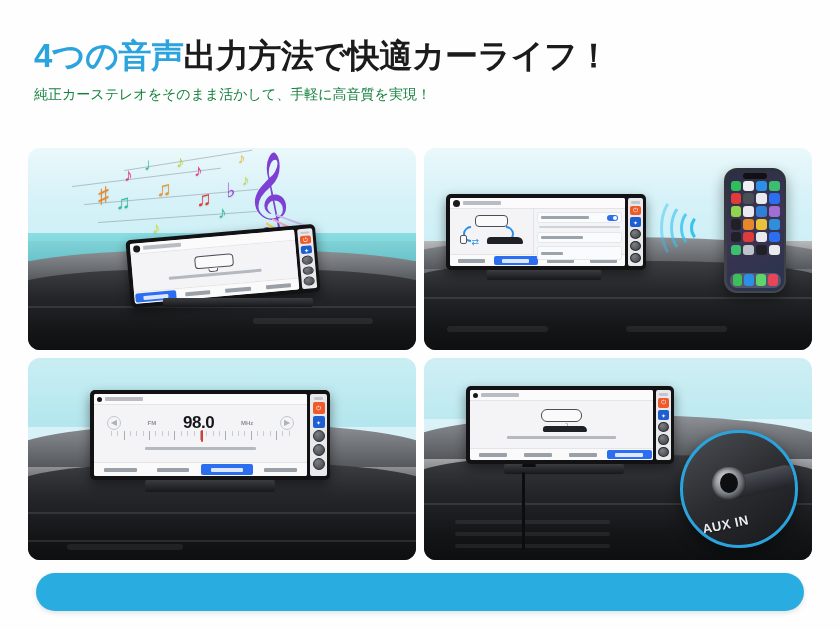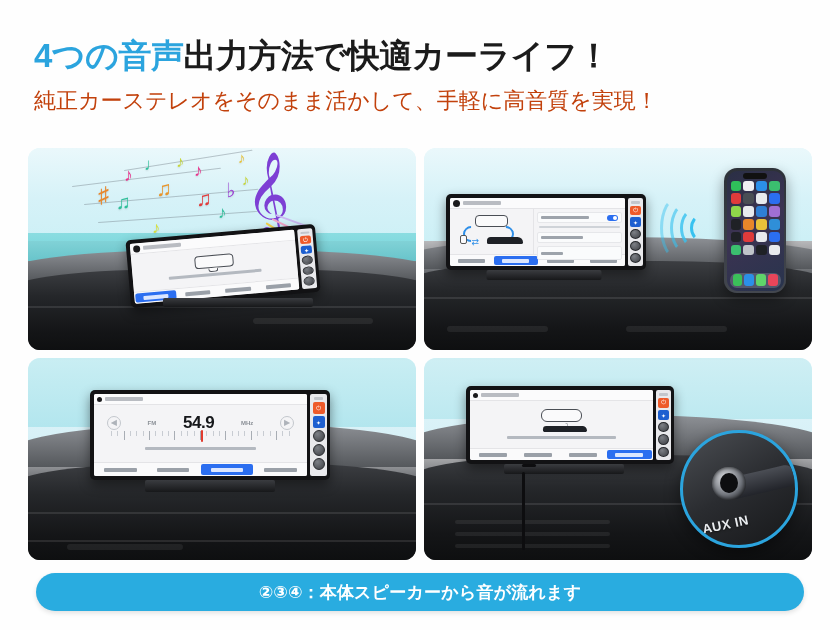--- a/index.html
+++ b/index.html
@@ -12,21 +12,21 @@
   .page { position: relative; width: 840px; height: 630px; background: #fefefe; }
 
   
   .header { padding: 38px 0 0 34px; }
   .title {
     font-size: 33px; font-weight: bold; letter-spacing: -0.5px;
     color: #1b1b1b; line-height: 1.1; white-space: nowrap;
   }
   .title .hl { color: #2ba4de; }
   .subtitle {
-    margin-top: 12px; font-size: 22px; color: #c2410c; letter-spacing: 0px;
+    margin-top: 12px; font-size: 14px; color: #15803d; letter-spacing: 0px;
     white-space: nowrap;
   }
 
   
   .grid {
     position: absolute; left: 28px; top: 148px;
     width: 784px; height: 412px;
     display: grid;
     grid-template-columns: 1fr 1fr;
     grid-template-rows: 1fr 1fr;
@@ -410,21 +410,21 @@
       <div class="device" style="left:62px;top:32px;width:240px;height:90px;">
         <div class="screen">
           <div class="scr-top">
             <div class="dot" style="width:5px;height:5px;"></div>
             <div class="ttl"></div>
           </div>
           <div class="scr-body">
             <div class="fm-row">
               <div class="fm-arrow">◀</div>
               <div class="fm-unit">FM</div>
-              <div class="fm-freq">54.9</div>
+              <div class="fm-freq">98.0</div>
               <div class="fm-unit">MHz</div>
               <div class="fm-arrow">▶</div>
             </div>
             <div class="fm-dial">
               <i></i>
                 <i></i>
                 <i class="maj"></i>
                 <i></i>
                 <i></i>
                 <i></i>
@@ -541,16 +541,15 @@
         <div class="jack-body"></div>
         <div class="jack-ring"></div>
         <div class="jack-hole"></div>
         <div class="aux-label">AUX IN</div>
       </div>
     </div>
 
   </div>
 
   <div class="banner">
-    <span>②③④：本体スピーカーから音が流れます</span>
   </div>
 
 </div>
 
 </body></html>

